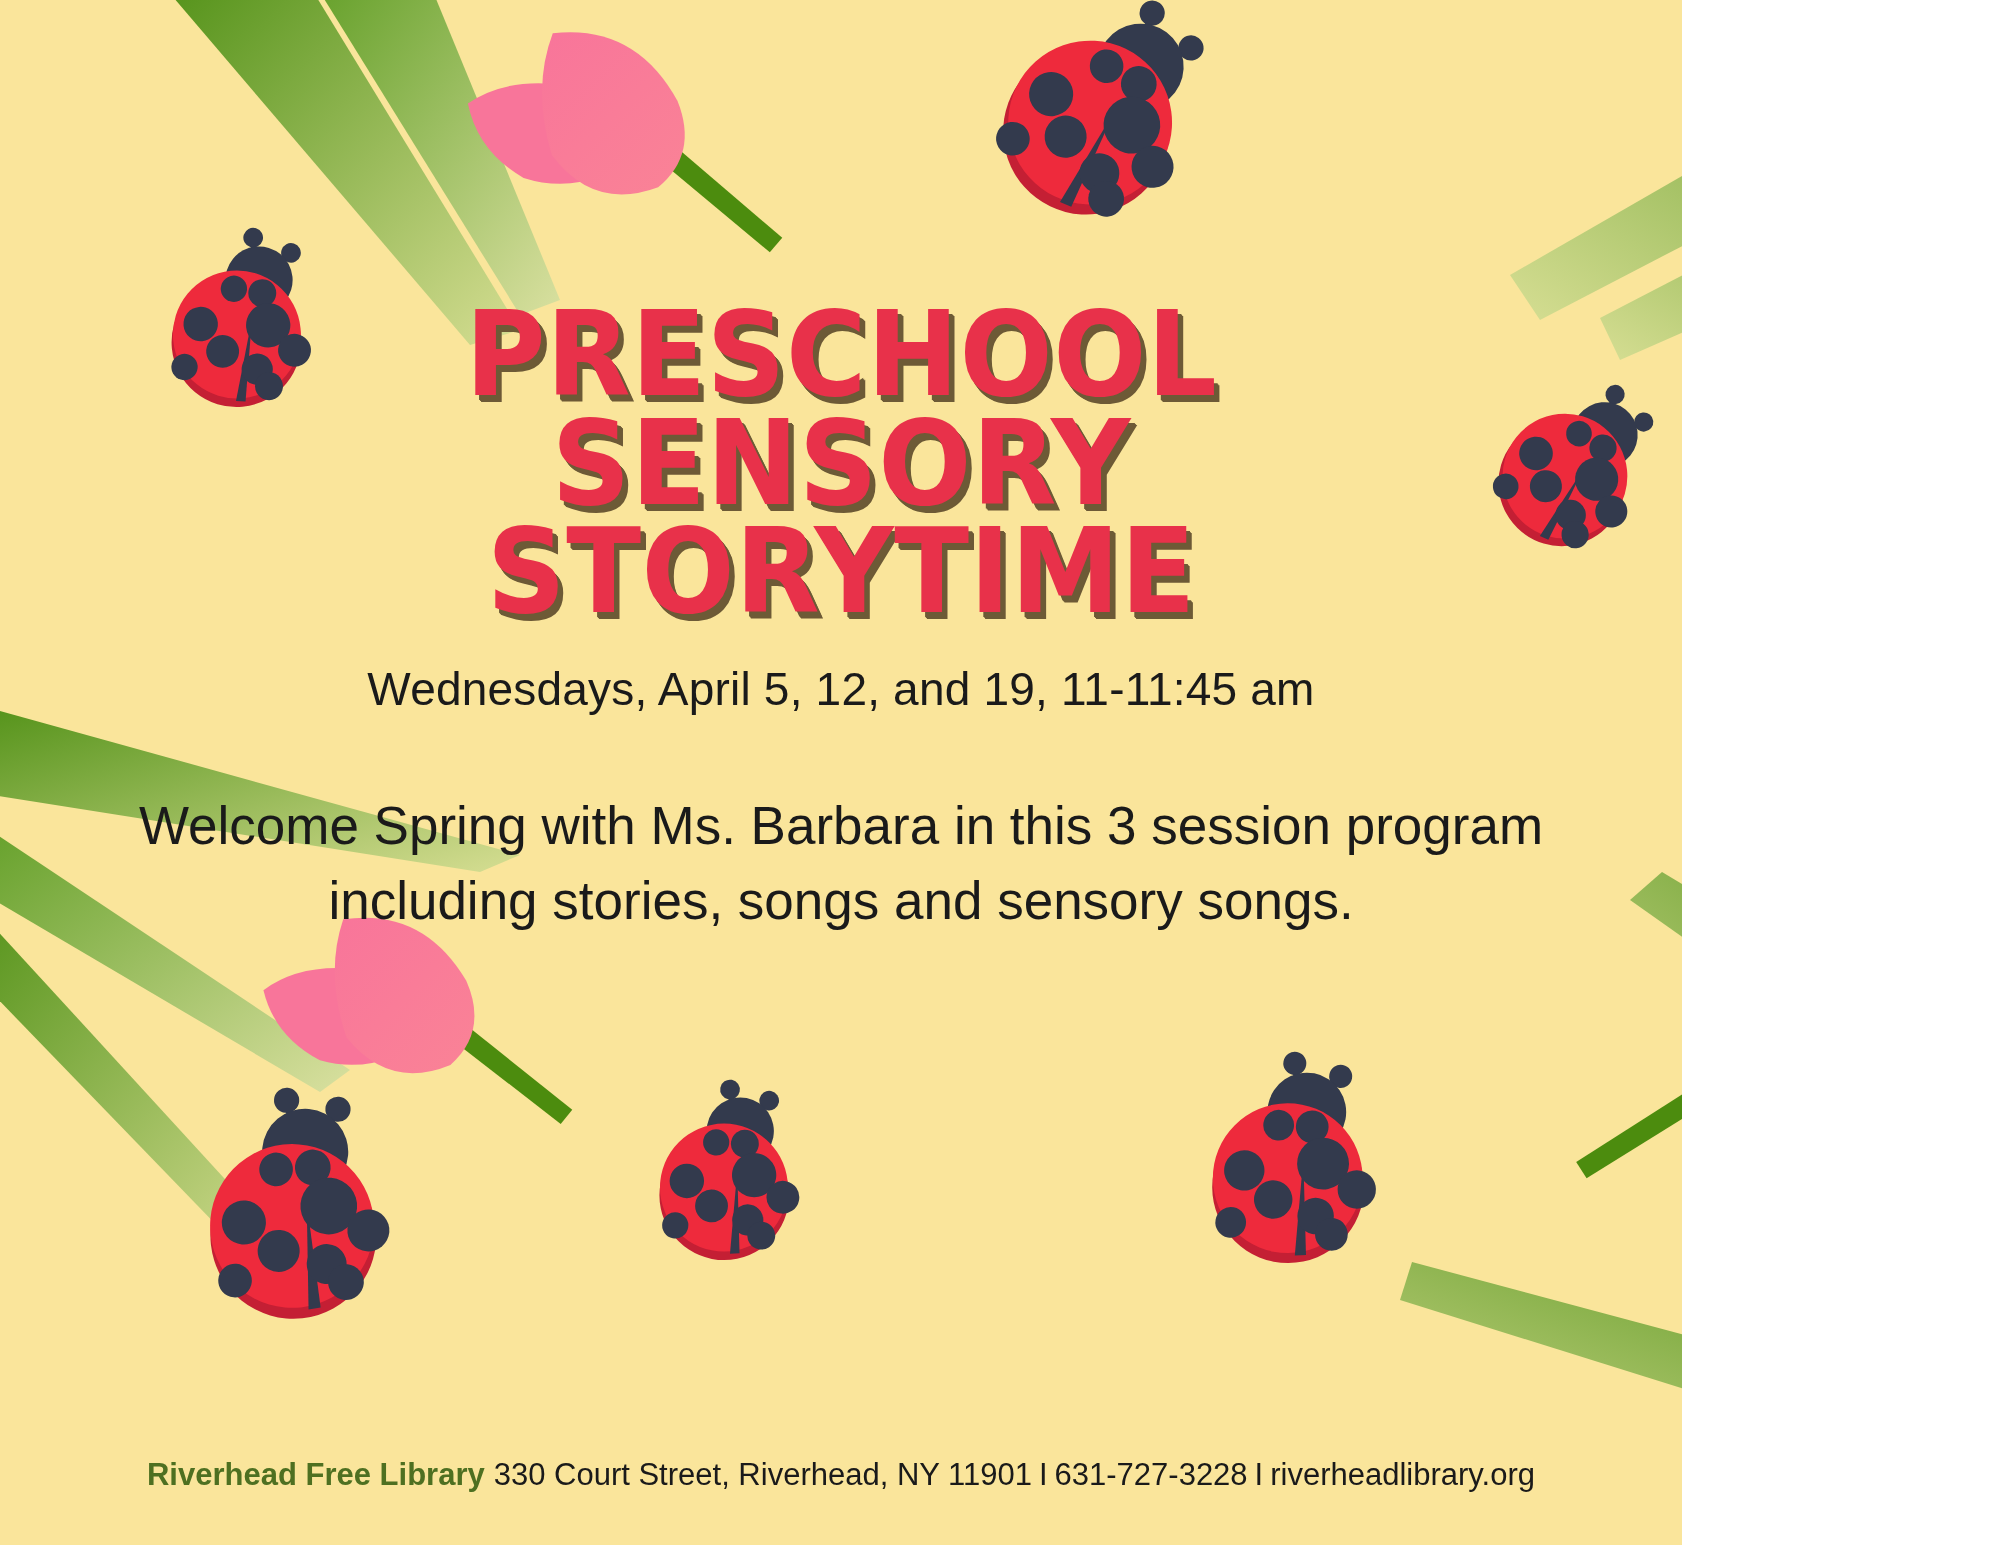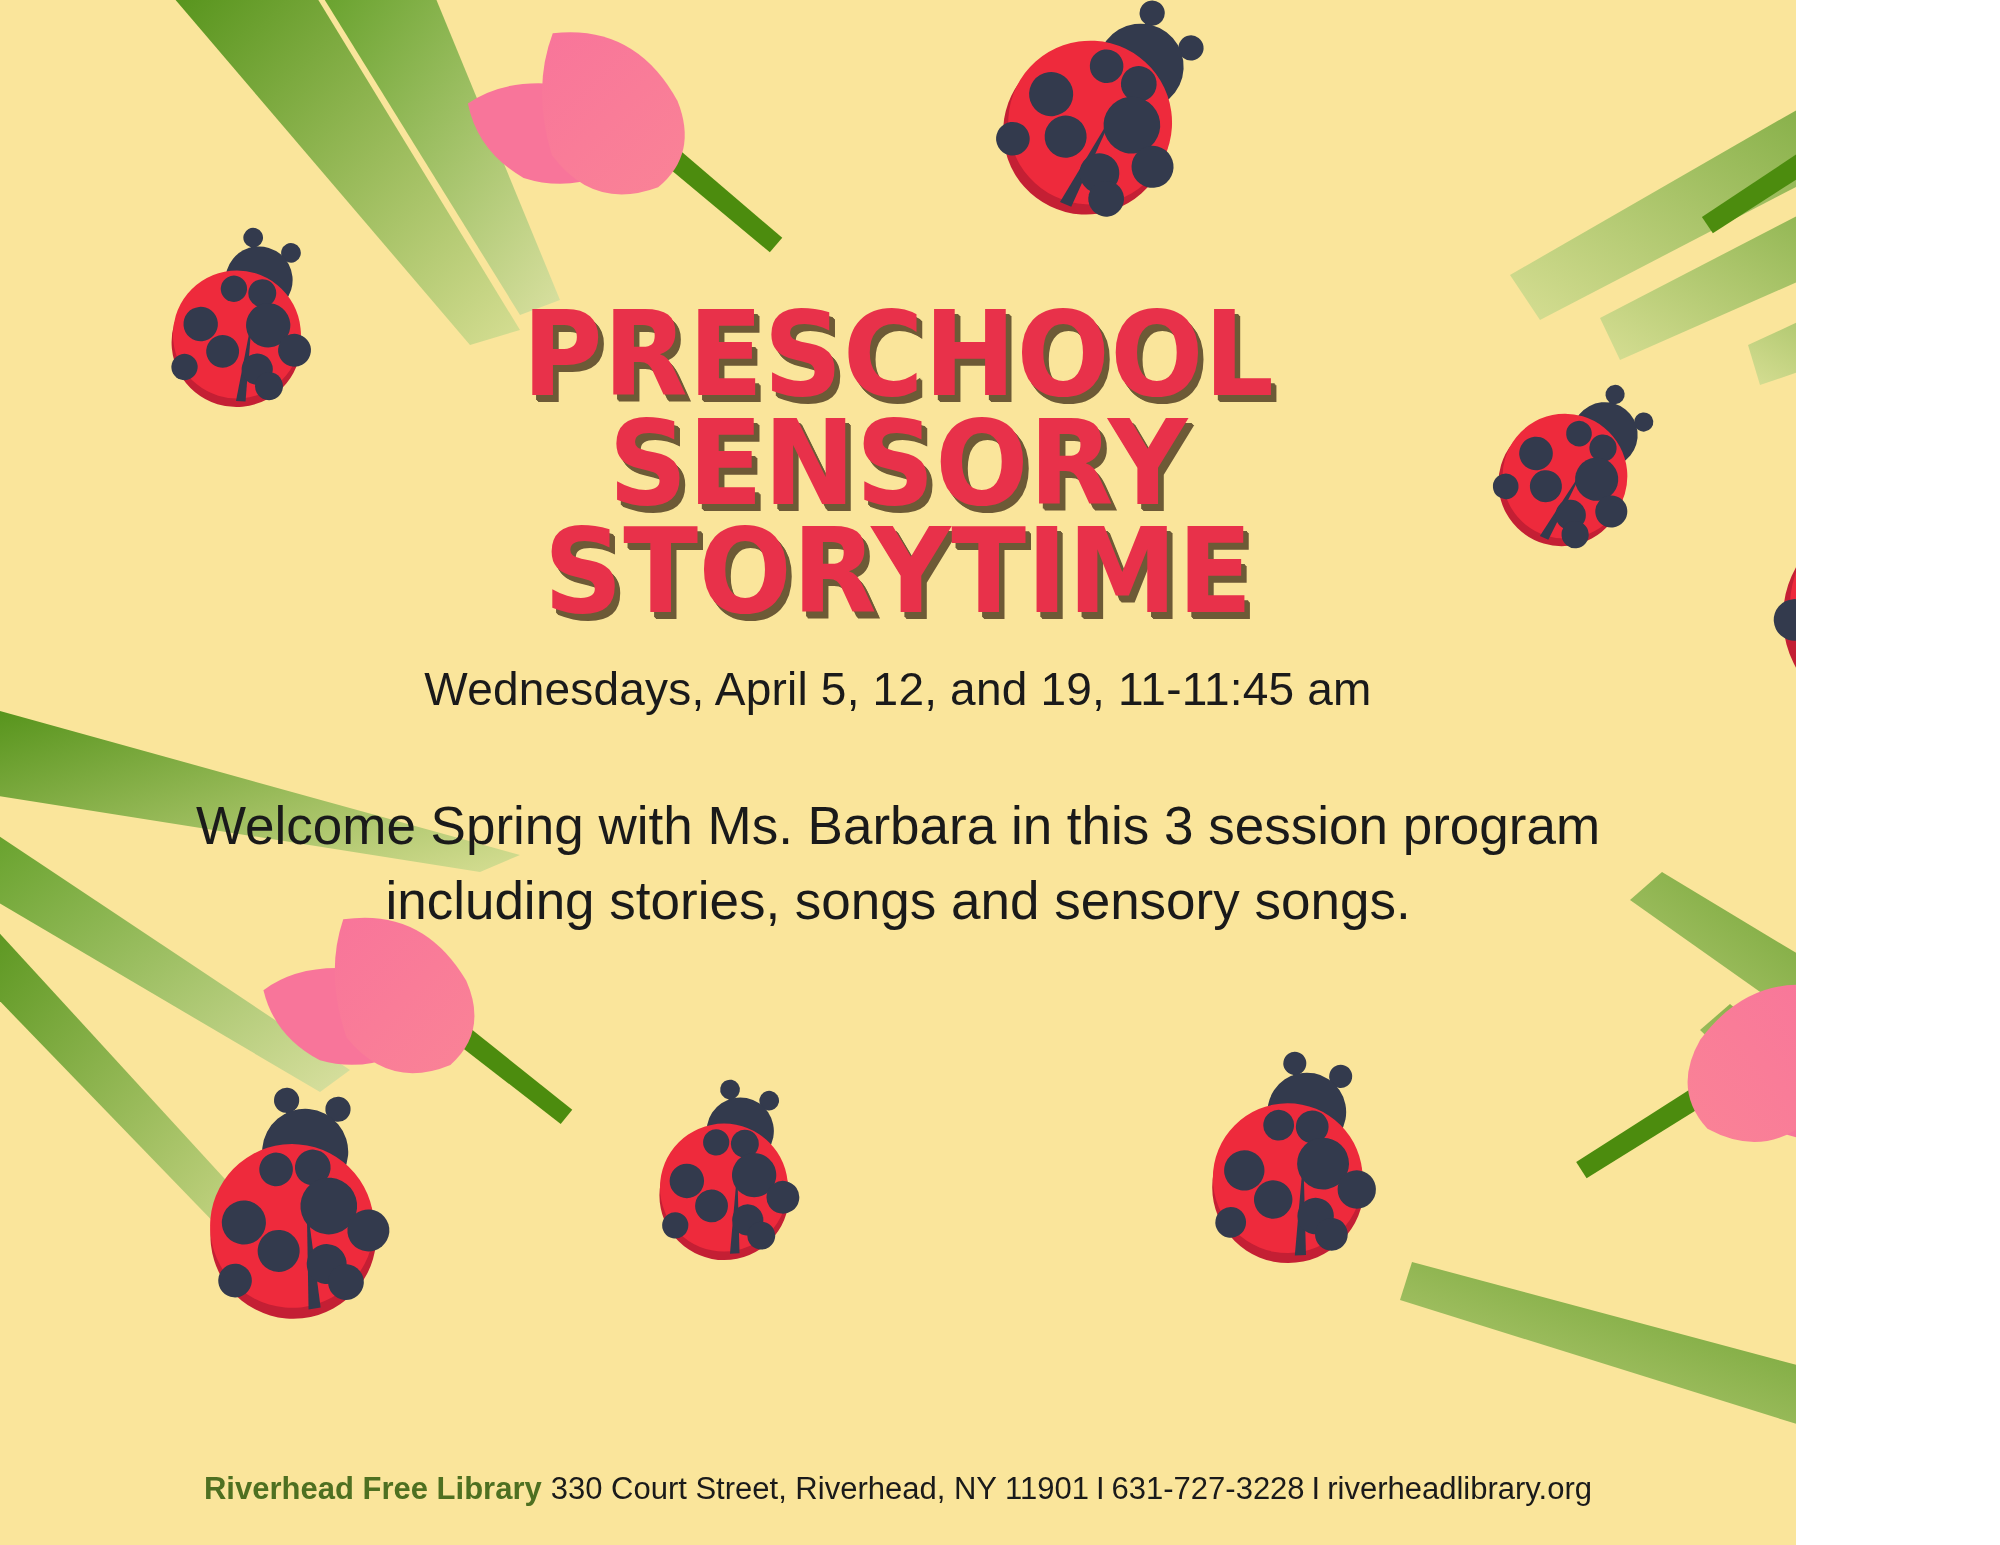--- a/index.html
+++ b/index.html
@@ -3,25 +3,26 @@
 <meta charset="utf-8">
 <title>Preschool Sensory Storytime</title>
 <style>
   html, body {
     margin: 0;
     padding: 0;
     background: #ffffff;
   }
   #poster {
     position: relative;
-    width: 1796px;
+    width: 1660px;
     height: 1545px;
     overflow: hidden;
     background: #bef264;
     font-family: "Liberation Sans", sans-serif;
+    padding-left: 22px;
   }
   #decor {
     position: absolute;
     inset: 0;
     width: 2000px;
     height: 1545px;
     display: block;
   }
   #content {
     position: absolute;
@@ -75,21 +76,21 @@
     color: #1a1a1a;
     max-width: 1460px;
   }
   .body-line { display: block; }
 
   
   .footer {
     position: absolute;
     left: 0;
     right: 0;
-    bottom: 38px;
+    bottom: 52px;
     text-align: center;
     font-family: "Liberation Sans", sans-serif;
     font-size: 31px;
     color: #1a1a1a;
     white-space: nowrap;
   }
   .footer .lib-name {
     font-weight: bold;
     color: #4e7021;
     margin-right: 9px;

